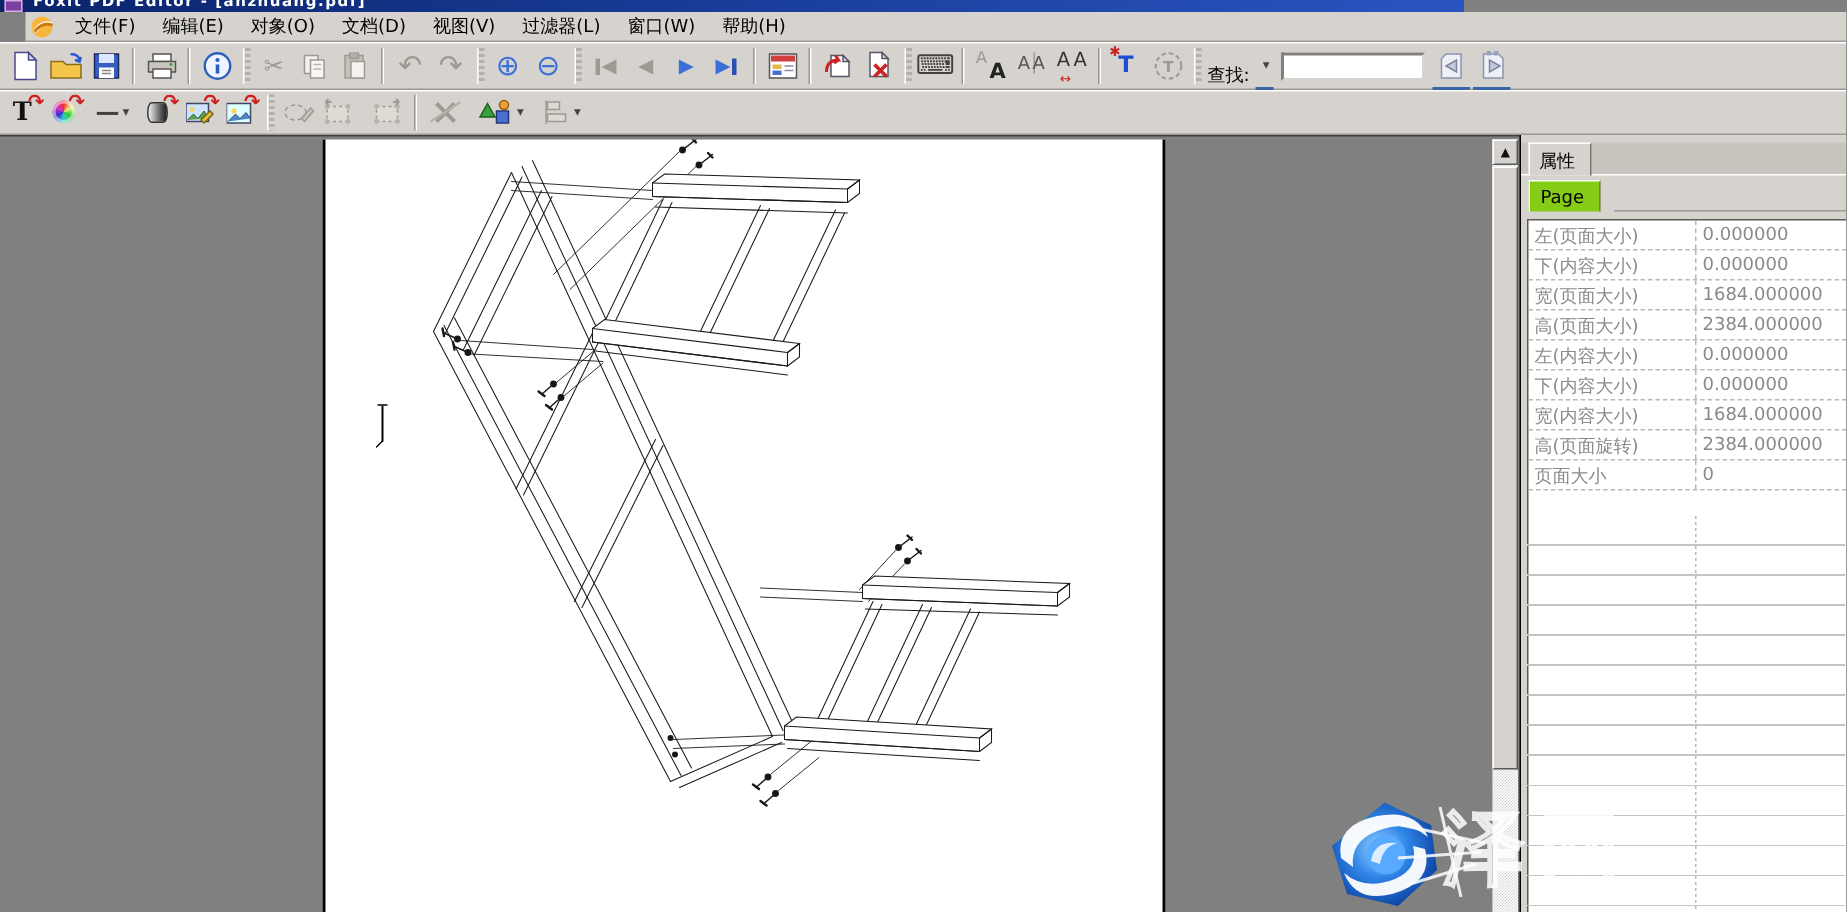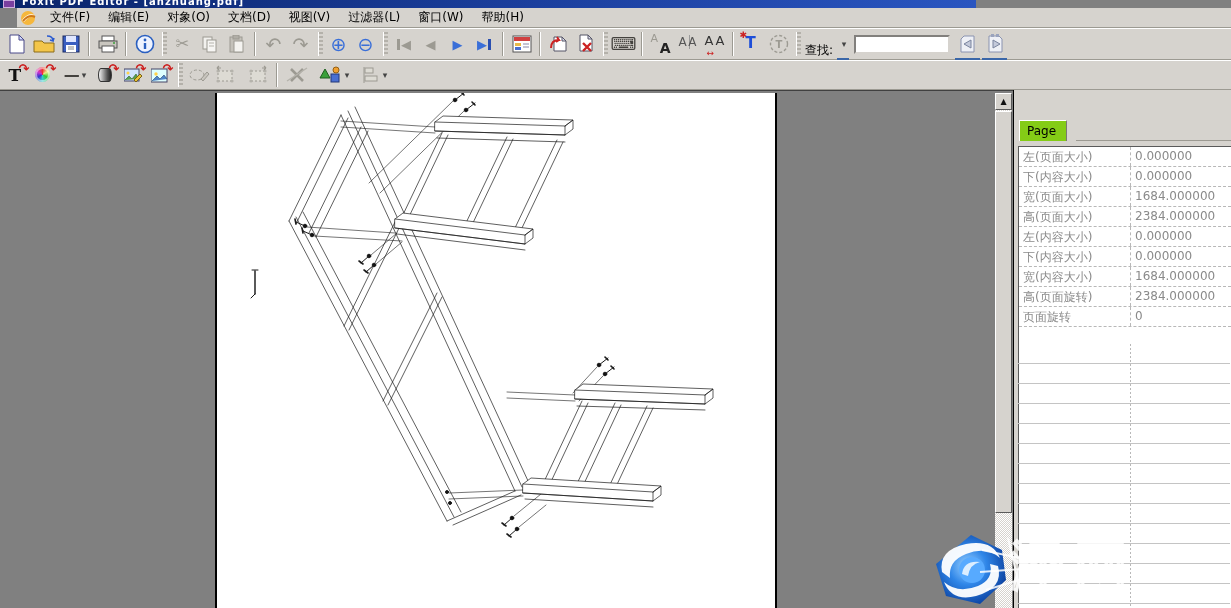--- a/index.html
+++ b/index.html
@@ -57,21 +57,21 @@
   .phcell.c1{width:112px;}
   .phcell.c2{flex:1;}
   .prow{display:flex;height:20px;border-bottom:1px dashed #b8b8b8;justify-content:flex-end;}
   .pcell{font-size:12px;color:#8a8a8a;padding:2px 4px 0 4px;white-space:nowrap;overflow:hidden;}
   .pcell.c1{width:112px;border-right:1px dashed #b8b8b8;}
   .pcell.c2{flex:1;}
   #pfiller{position:absolute;left:4px;top:254px;width:212px;bottom:0;background-image:repeating-linear-gradient(to bottom,transparent 0 19px,#c4c4c4 19px 20px);}
   #pfillerdiv{position:absolute;left:112px;top:0;bottom:0;width:1px;background-image:repeating-linear-gradient(to bottom,#b8b8b8 0 2px,transparent 2px 4px);}
 
   
-  #watermark{left:920px;top:528px;width:311px;height:80px;pointer-events:none;}
+  #watermark{left:872px;top:528px;width:311px;height:80px;pointer-events:none;}
   #wmtext{position:absolute;left:90px;top:2px;font-size:54px;font-weight:bold;color:transparent;-webkit-text-stroke:1.5px #ffffff;opacity:.85;letter-spacing:10px;white-space:nowrap;}
 
   
   .icobox{position:relative;width:20px;height:20px;}
   .redarrow{position:absolute;right:-3px;top:-4px;color:#cc1f1f;font-size:13px;font-weight:bold;}
 </style>
 </head>
 <body>
 
 <div id="app">
@@ -524,20 +524,23 @@
       <div class="sbtn" style="top:0;">
           <span>▲</span>
         </div>
       <div id="sthumb"></div>
     </div>
   </div>
 
   <div class="abs" id="paneldivider"></div>
 
   <div class="abs" id="panel">
+    <div id="ptabstrip">
+      <div id="ptab"><span>属性</span></div>
+    </div>
     <div id="pagetab"><span>Page</span></div>
     <div id="pagetabline"></div>
     <div id="ptable">
       <div class="prow">
           <div class="pcell c1">左(页面大小)</div>
           <div class="pcell c2">0.000000</div>
         </div>
       <div class="prow">
           <div class="pcell c1">下(内容大小)</div>
           <div class="pcell c2">0.000000</div>
@@ -560,21 +563,21 @@
         </div>
       <div class="prow">
           <div class="pcell c1">宽(内容大小)</div>
           <div class="pcell c2">1684.000000</div>
         </div>
       <div class="prow">
           <div class="pcell c1">高(页面旋转)</div>
           <div class="pcell c2">2384.000000</div>
         </div>
       <div class="prow">
-          <div class="pcell c1">页面旋转</div>
+          <div class="pcell c1">页面大小</div>
           <div class="pcell c2">0</div>
         </div>
     </div>
     <div id="pfiller">
         <div id="pfillerdiv"></div>
       </div>
   </div>
 
   <div class="abs" id="watermark">
     <svg width="86" height="76" style="position:absolute;left:8px;top:4px;">

